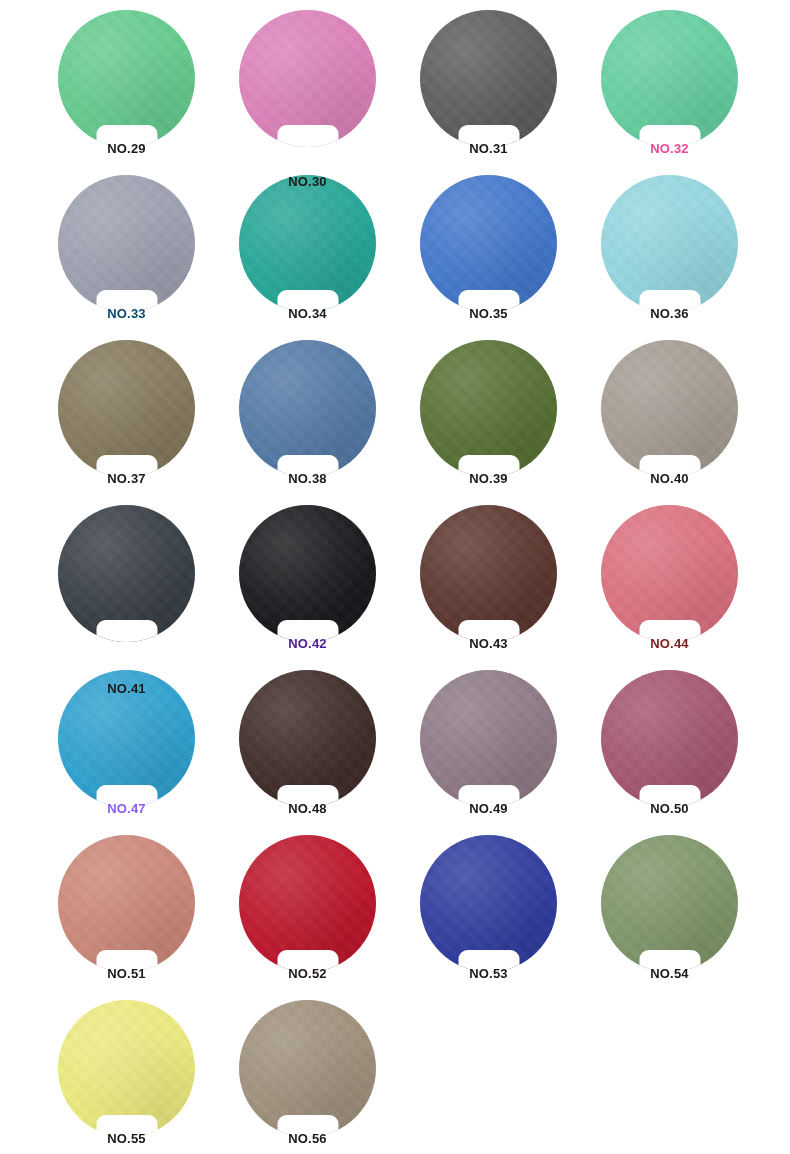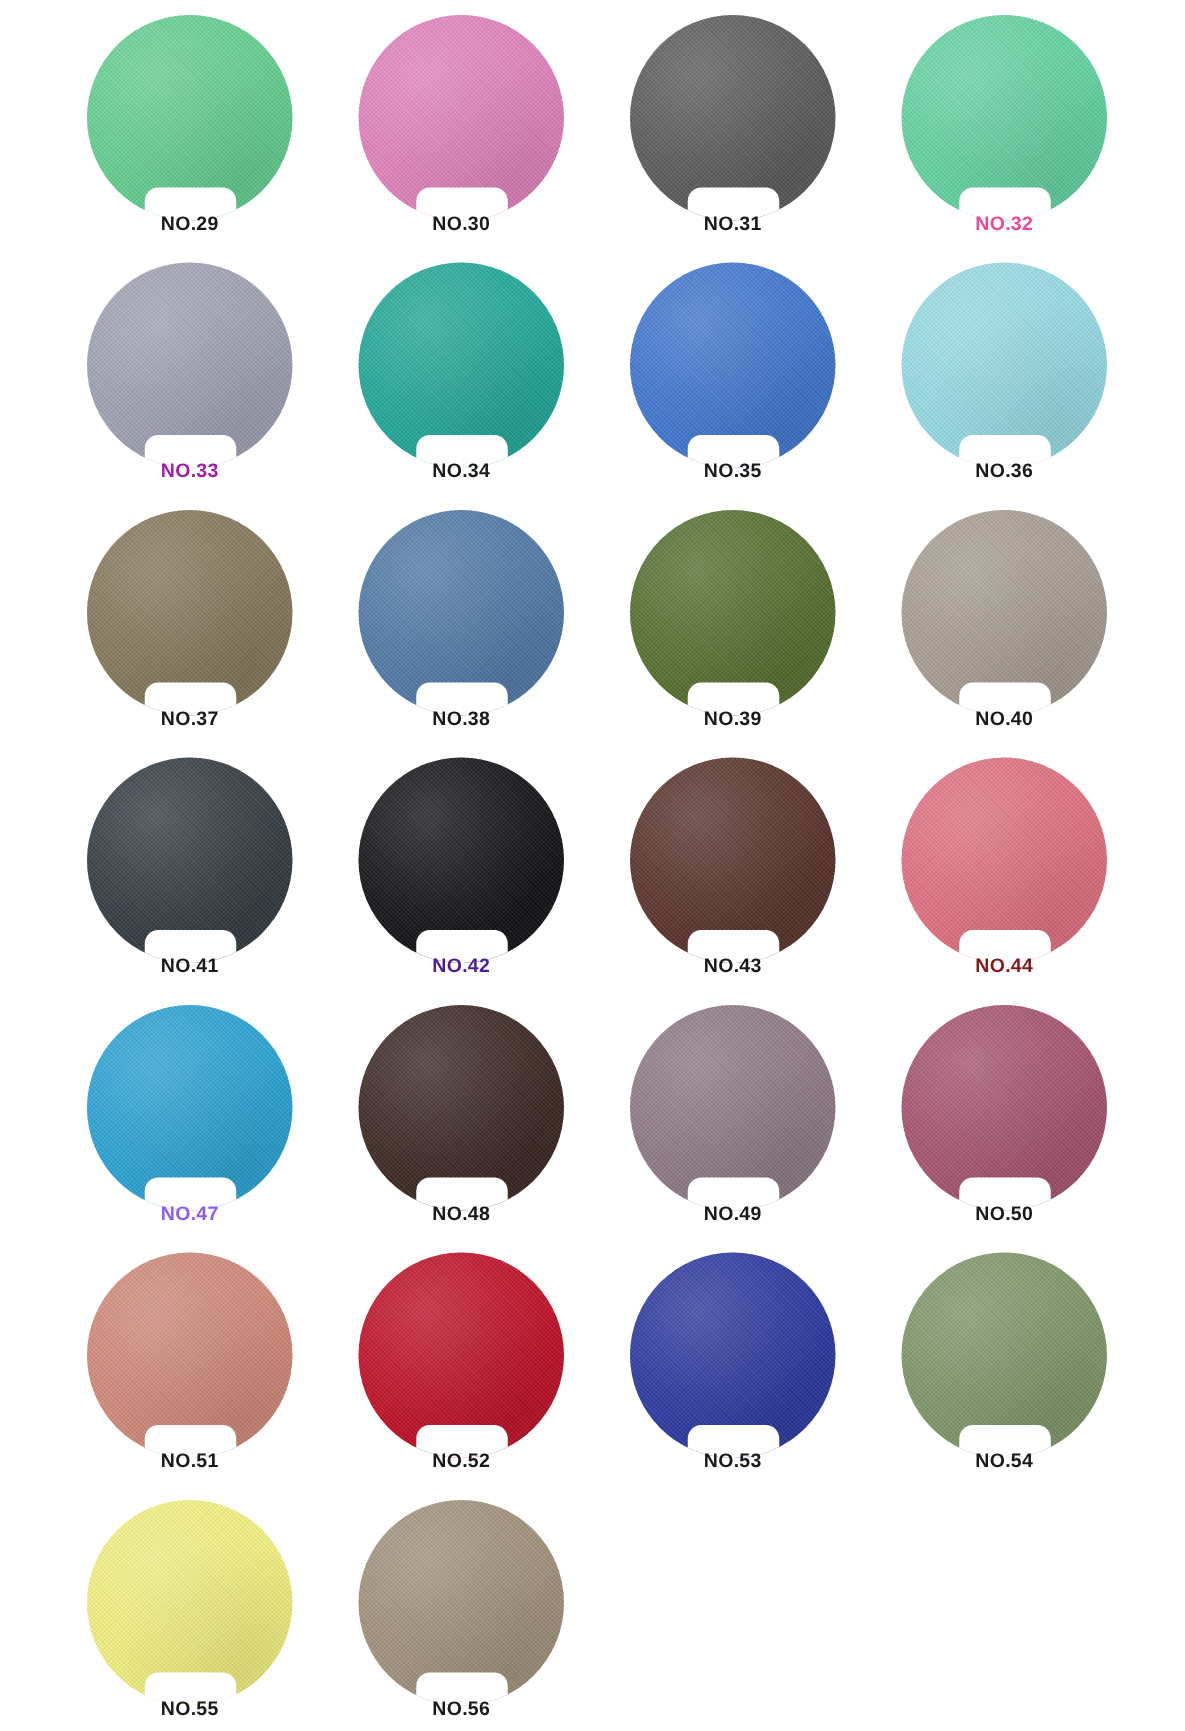--- a/index.html
+++ b/index.html
@@ -119,39 +119,39 @@
     <div class="swatch-cell">
       <div class="chip" style="background: rgb(99, 207, 143);">
         <div class="notch" style="background: rgb(255, 255, 255);"></div>
       </div>
       <div class="chip-label" style="color: rgb(26, 26, 26);">NO.29</div>
     </div>
     <div class="swatch-cell">
       <div class="chip" style="background: rgb(225, 130, 189);">
         <div class="notch" style="background: rgb(255, 255, 255);"></div>
       </div>
-      <div class="chip-label" style="color: rgb(26, 26, 26);">NO.30</div>
+      <div class="chip-label" style="color: rgb(26, 26, 26); margin-top: 33px;">NO.30</div>
     </div>
     <div class="swatch-cell">
       <div class="chip" style="background: rgb(91, 91, 91);">
         <div class="notch" style="background: rgb(255, 255, 255);"></div>
       </div>
       <div class="chip-label" style="color: rgb(26, 26, 26);">NO.31</div>
     </div>
     <div class="swatch-cell">
       <div class="chip" style="background: rgb(99, 211, 162);">
         <div class="notch" style="background: rgb(255, 255, 255);"></div>
       </div>
       <div class="chip-label" style="color: #ec4899;">NO.32</div>
     </div>
     <div class="swatch-cell">
       <div class="chip" style="background: rgb(159, 162, 178);">
         <div class="notch" style="background: rgb(255, 255, 255);"></div>
       </div>
-      <div class="chip-label" style="color: #a21caf;">NO.33</div>
+      <div class="chip-label" style="color: #0c4a6e;">NO.33</div>
     </div>
     <div class="swatch-cell">
       <div class="chip" style="background: rgb(32, 168, 152);">
         <div class="notch" style="background: rgb(255, 255, 255);"></div>
       </div>
       <div class="chip-label" style="color: rgb(26, 26, 26);">NO.34</div>
     </div>
     <div class="swatch-cell">
       <div class="chip" style="background: rgb(63, 118, 207);">
         <div class="notch" style="background: rgb(255, 255, 255);"></div>
@@ -185,21 +185,21 @@
     <div class="swatch-cell">
       <div class="chip" style="background: rgb(167, 158, 147);">
         <div class="notch" style="background: rgb(255, 255, 255);"></div>
       </div>
       <div class="chip-label" style="color: rgb(26, 26, 26);">NO.40</div>
     </div>
     <div class="swatch-cell">
       <div class="chip" style="background: rgb(51, 59, 66);">
         <div class="notch" style="background: rgb(255, 255, 255);"></div>
       </div>
-      <div class="chip-label" style="color: rgb(26, 26, 26);">NO.41</div>
+      <div class="chip-label" style="color: rgb(26, 26, 26); margin-top: 45px;">NO.41</div>
     </div>
     <div class="swatch-cell">
       <div class="chip" style="background: rgb(19, 19, 23);">
         <div class="notch" style="background: rgb(255, 255, 255);"></div>
       </div>
       <div class="chip-label" style="color: #4c1d95;">NO.42</div>
     </div>
     <div class="swatch-cell">
       <div class="chip" style="background: rgb(89, 50, 42);">
         <div class="notch" style="background: rgb(255, 255, 255);"></div>

